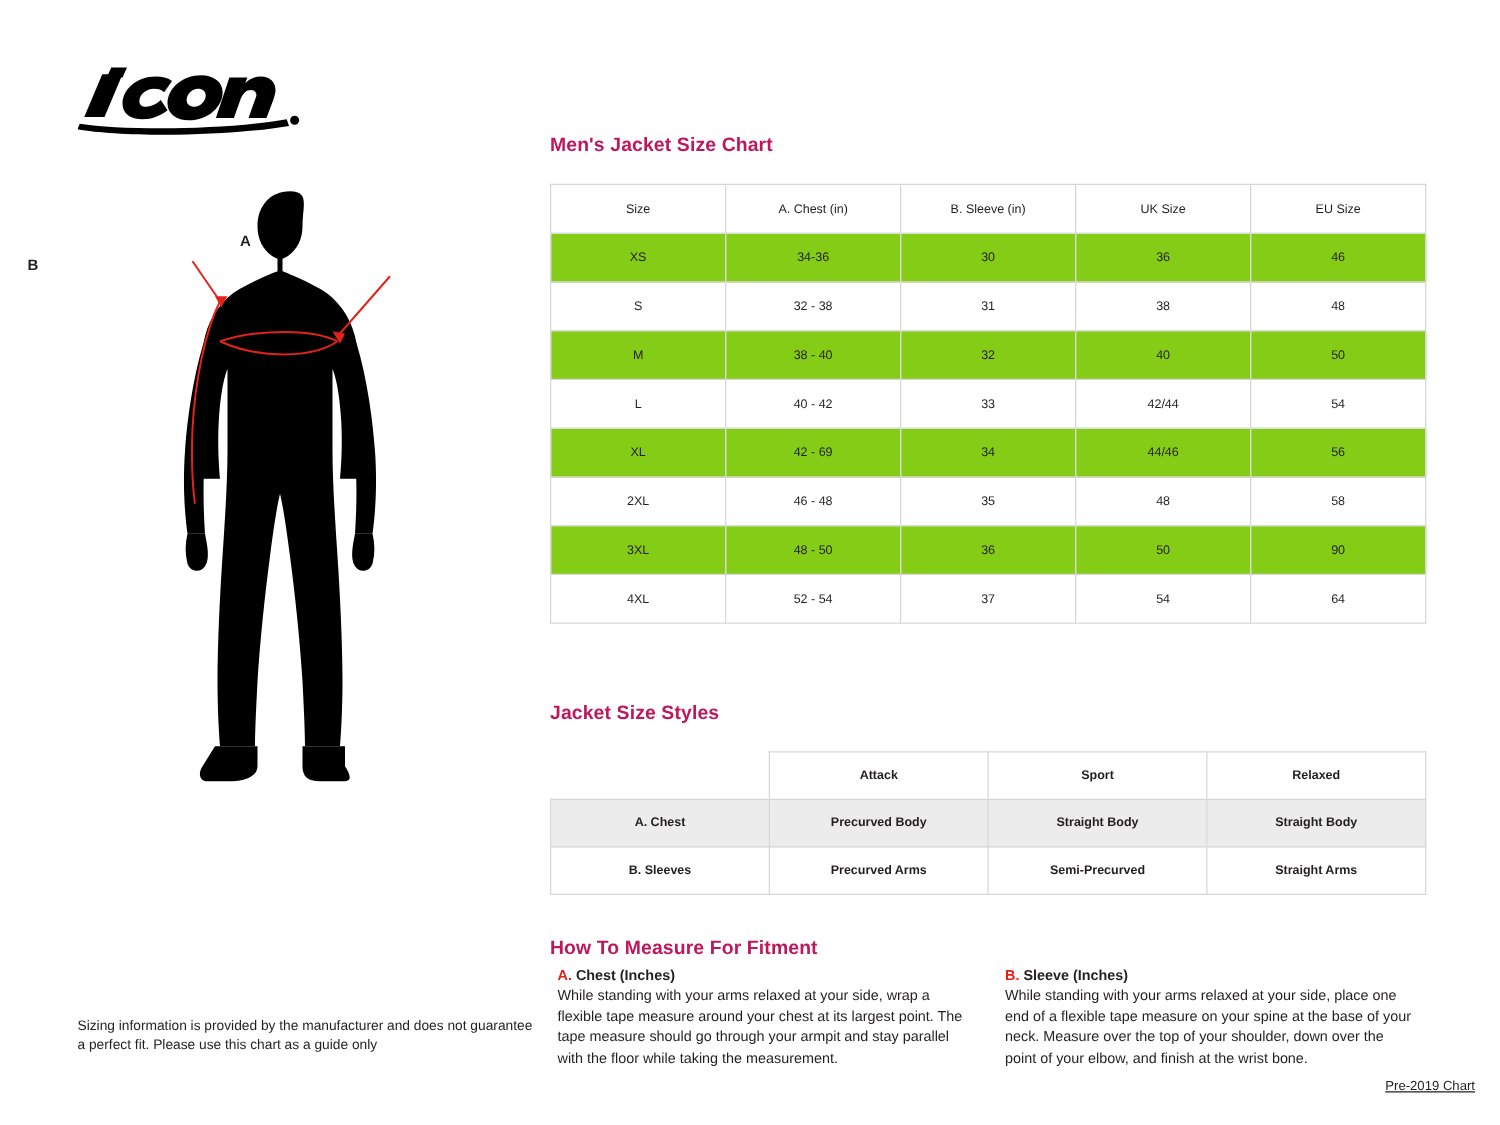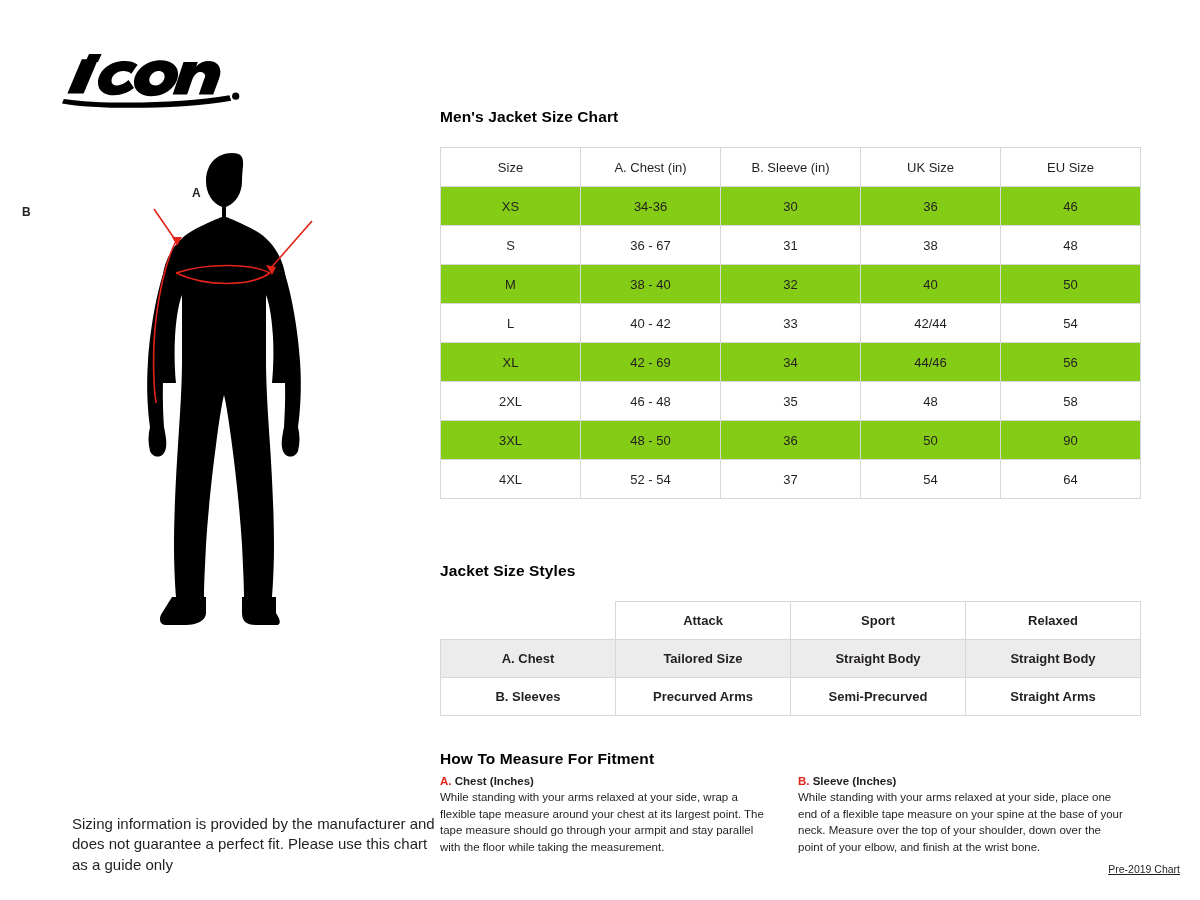--- a/index.html
+++ b/index.html
@@ -36,48 +36,48 @@
     position: absolute;
     font-size: 12px;
     font-weight: 700;
     color: #231f20;
   }
   .callout-a { left: 192px; top: 186px; }
   .callout-b { left: 22px; top: 205px; }
 
   .disclaimer {
     position: absolute;
-    left: 72px; top: 814px;
+    left: 62px; top: 814px;
     width: 370px;
-    font-size: 15px;
+    font-size: 11px;
     line-height: 1.35;
     color: #231f20;
   }
 
   
   .right-col {
     position: absolute;
     left: 440px; top: 0;
     width: 760px; height: 900px;
   }
   h2.section-title {
     margin: 0;
     font-size: 15.5px;
     font-weight: 700;
     letter-spacing: .1px;
-    color: #000000;
+    color: #be185d;
   }
   #size-chart-title { position: absolute; left: 0; top: 108px; }
   #styles-title     { position: absolute; left: 0; top: 562px; }
   #measure-title    { position: absolute; left: 0; top: 750px; }
 
   table {
     border-collapse: collapse;
     table-layout: fixed;
-    font-size: 13px;
+    font-size: 10px;
   }
   table td, table th {
     border: 1px solid #d7d7d7;
     text-align: center;
     font-weight: 400;
     color: #231f20;
     padding: 0;
   }
 
   
@@ -107,20 +107,21 @@
   #styles-table tr.head td.blank { border: none; background: transparent; }
   #styles-table tr.alt td { background: #ececec; }
 
   
   .measure-cols {
     position: absolute;
     left: 0; top: 775px;
     width: 700px;
     display: flex;
     gap: 28px;
+    justify-content: center;
   }
   .measure-col { width: 330px; }
   .measure-head {
     font-size: 11.5px;
     font-weight: 700;
     margin-bottom: 2px;
   }
   .measure-head .marker { color: #e2231a; }
   .measure-body {
     font-size: 11.5px;
@@ -222,21 +223,21 @@
         </tr>
         <tr class="alt">
           <td>XS</td>
           <td>34-36</td>
           <td>30</td>
           <td>36</td>
           <td>46</td>
         </tr>
         <tr>
           <td>S</td>
-          <td>36 - 67</td>
+          <td>32 - 38</td>
           <td>31</td>
           <td>38</td>
           <td>48</td>
         </tr>
         <tr class="alt">
           <td>M</td>
           <td>38 - 40</td>
           <td>32</td>
           <td>40</td>
           <td>50</td>
@@ -290,21 +291,21 @@
       </colgroup>
       <tbody>
         <tr class="head">
           <td class="blank"></td>
           <td>Attack</td>
           <td>Sport</td>
           <td>Relaxed</td>
         </tr>
         <tr class="alt">
           <td>A. Chest</td>
-          <td>Tailored Size</td>
+          <td>Precurved Body</td>
           <td>Straight Body</td>
           <td>Straight Body</td>
         </tr>
         <tr>
           <td>B. Sleeves</td>
           <td>Precurved Arms</td>
           <td>Semi-Precurved</td>
           <td>Straight Arms</td>
         </tr>
       </tbody>

